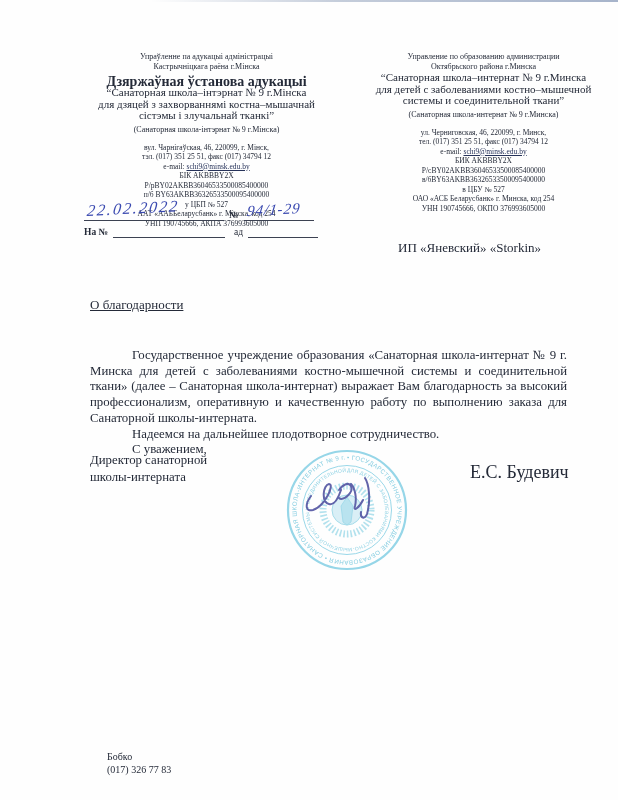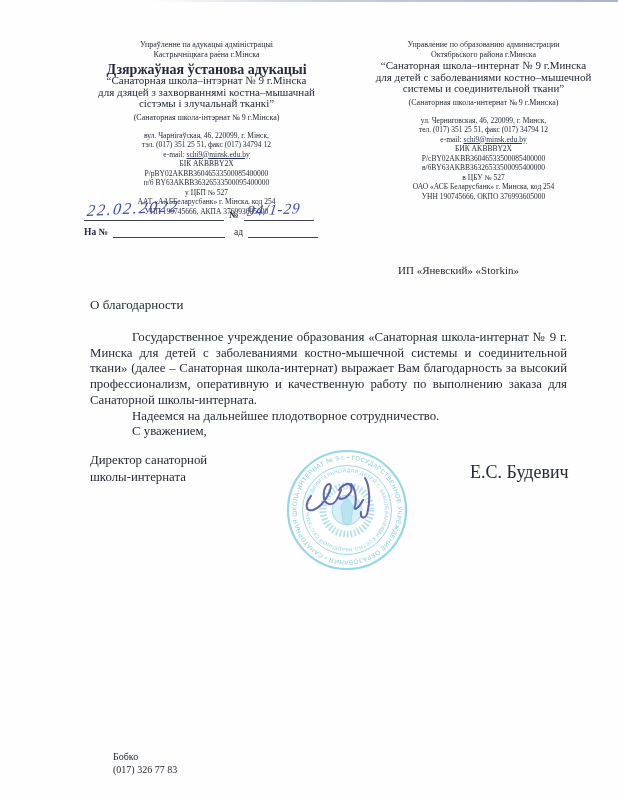--- a/index.html
+++ b/index.html
@@ -5,21 +5,21 @@
   html,body { margin:0; padding:0; background:#e8e8e8; }
   .page {
     position:relative; width:618px; height:800px; margin:0 auto;
     background:#fefefe; overflow:hidden;
     font-family:"Liberation Serif", serif; color:#242a38;
   }
   .scan-line { position:absolute; top:0; left:150px; right:0; height:2px;
     background:linear-gradient(to right, rgba(180,190,205,0), rgba(150,165,190,.55) 40%, rgba(120,140,175,.65)); }
 
   
-  .letterhead { position:absolute; top:40px; left:76px; right:4px; display:flex; gap:16px; }
+  .letterhead { position:absolute; top:52px; left:76px; right:4px; display:flex; gap:16px; }
   .lh-col { flex:1; text-align:center; }
   .auth { font-size:8px; line-height:10px; }
   .org-type { font-size:14px; font-weight:bold; margin-top:4px; line-height:11px; }
   .org-name { font-size:11px; font-weight:normal; line-height:11.5px; }
   .org-short { font-size:8px; margin-top:3px; line-height:10px;text-align:center; }
   .contact { font-size:7.5px; line-height:9.5px; }
   .contact.first { margin-top:8px; }
   .email-link { text-decoration:underline; color:#27335a; }
 
   
@@ -35,33 +35,33 @@
   .ref-label.plain { font-weight:bold; }
   .hand {
     position:absolute; bottom:0; left:2px; white-space:nowrap;
     font-family:"Liberation Serif", serif; font-style:italic;
     color:#3a49b0; font-size:16px; letter-spacing:2px;
     transform:rotate(-3deg) skewX(-10deg); transform-origin:left bottom;
   }
   .hand.num { font-size:15px; letter-spacing:1px; }
 
   
-  .recipient { position:absolute; top:264px; left:398px; font-size:11px; }
-  .subject   { position:absolute; top:297px; left:90px; font-size:13px; }
-  .body-text { position:absolute; top:330px; left:90px; width:477px; }
+  .recipient { position:absolute; top:240px; left:398px; font-size:13px; }
+  .subject   { position:absolute; top:297px; left:90px; font-size:13px;text-decoration:underline; }
+  .body-text { position:absolute; top:348px; left:90px; width:477px; }
   .body-text p { margin:0; font-size:12.8px; line-height:15.7px; text-indent:42px; text-align:justify; }
 
   
   .sig-block { position:absolute; top:452px; left:90px; width:477px; }
   .sig-title { font-size:12.8px; line-height:16.5px; }
   .sig-name  { position:absolute; left:380px; top:10px; font-size:18px; white-space:nowrap; }
   .seal-wrap { position:absolute; top:444px; left:281px; width:132px; height:132px; }
 
   
-  .footer { position:absolute; top:750px; left:113px; font-size:10px; line-height:13px; }
+  .footer { position:absolute; top:750px; left:107px; font-size:10px; line-height:13px; }
 </style>
 </head>
 <body>
 
 <div class="page">
 
   <div class="scan-line"></div>
 
   <header class="letterhead">
 

